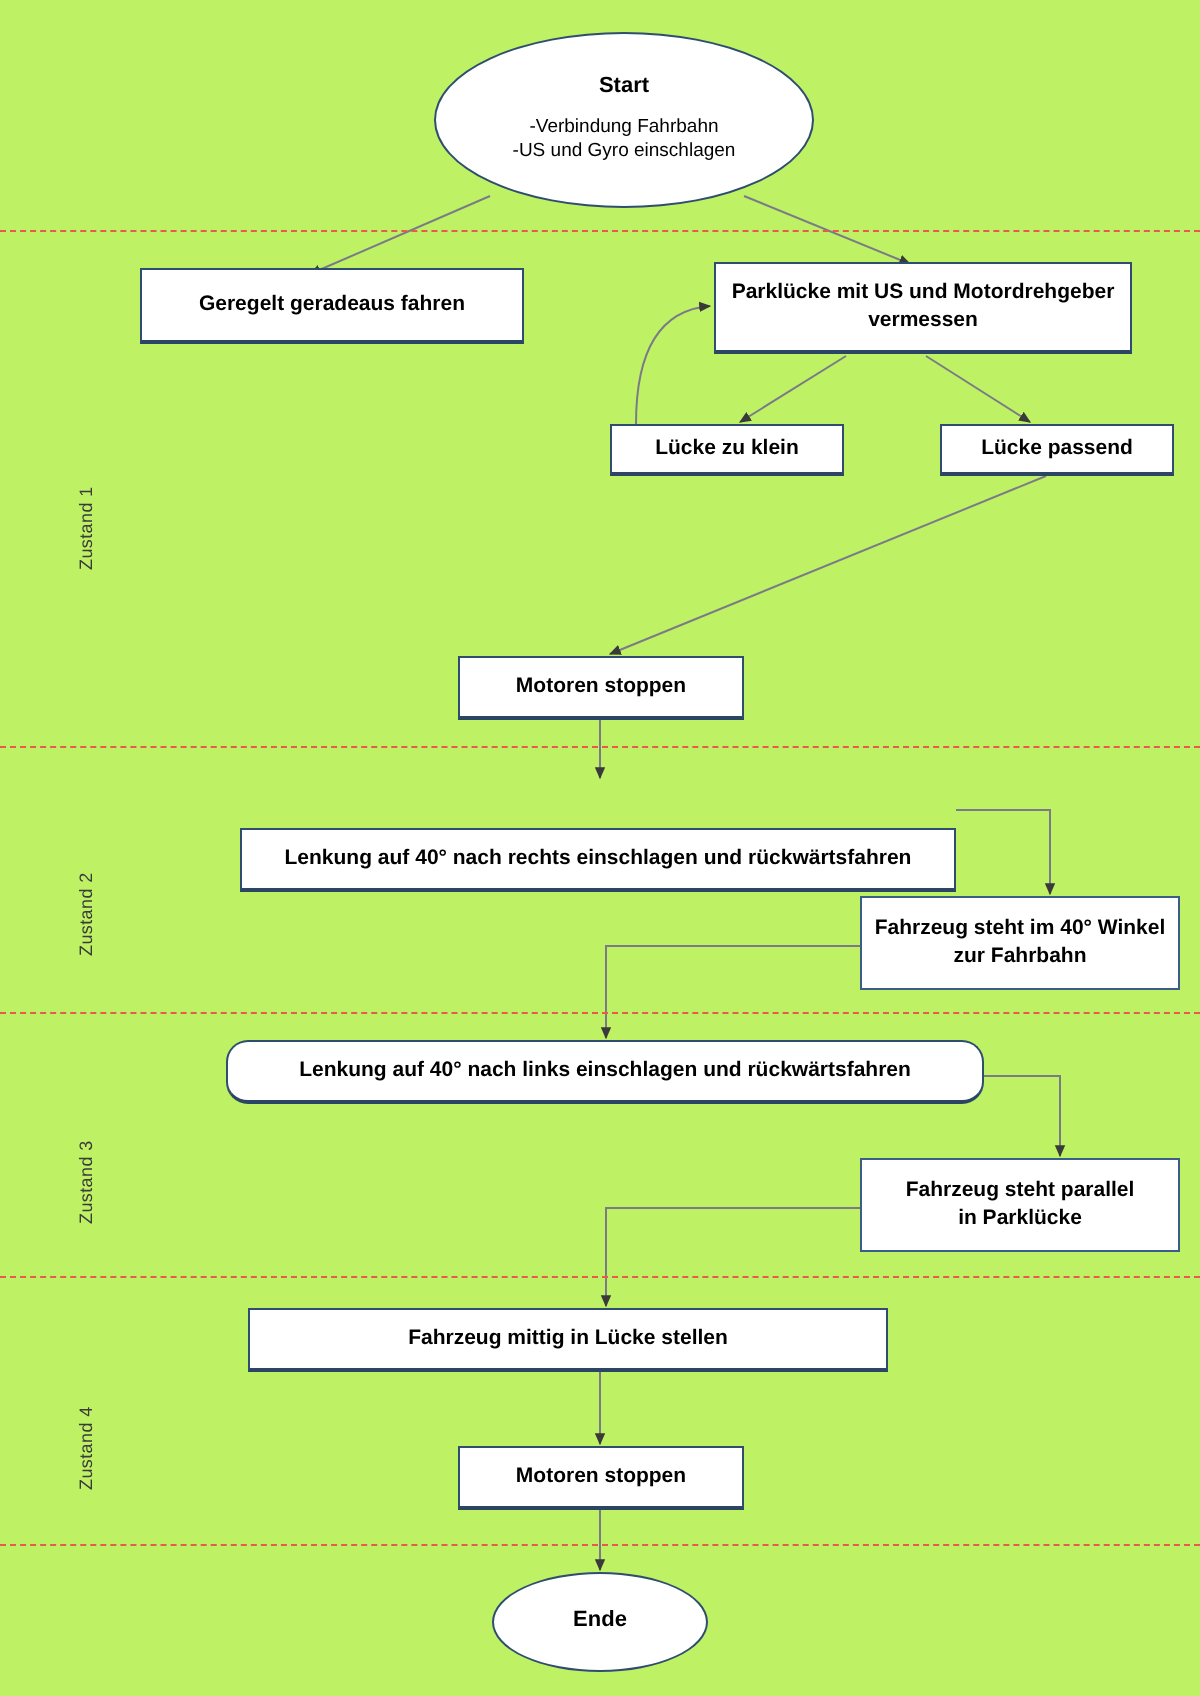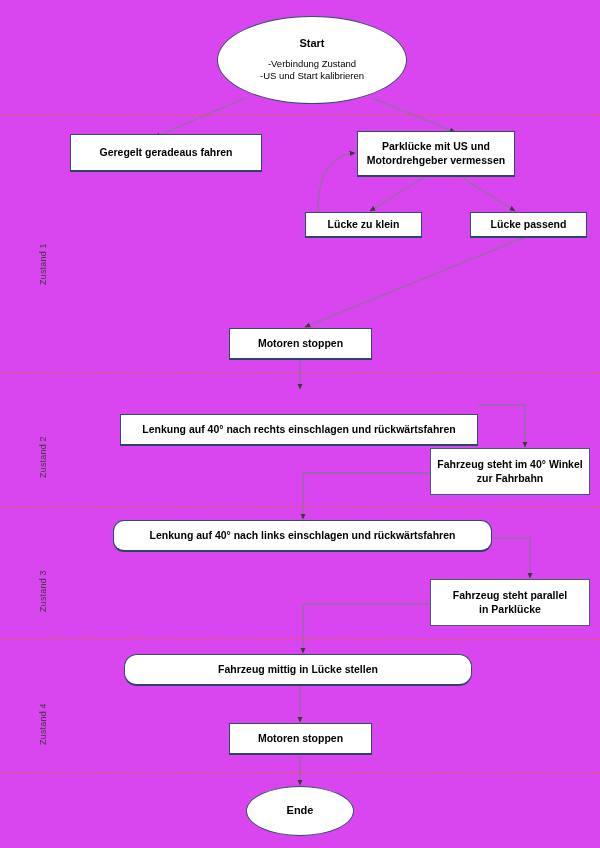--- a/index.html
+++ b/index.html
@@ -4,21 +4,21 @@
 <style>
   html, body {
     margin: 0;
     padding: 0;
     background: #ffffff;
   }
   #canvas {
     position: relative;
     width: 600px;
     height: 848px;
-    background: #d946ef;
+    background: #bef264;
     font-family: "Liberation Sans", sans-serif;
     overflow: hidden;
   }
   svg#wires {
     position: absolute;
     left: 0;
     top: 0;
     width: 600px;
     height: 848px;
     pointer-events: none;
@@ -133,41 +133,41 @@
       <path d="M432,604 L303,604 L303,653"></path>
 
       <path d="M300,686 L300,722"></path>
 
       <path d="M300,755 L300,785"></path>
     </g>
   </svg>
 
   <div class="node ellipse" style="left:217px; top:16px; width:190px; height:88px;">
     <div class="title">Start</div>
-    <div class="line">-Verbindung Zustand</div>
-    <div class="line">-US und Start kalibrieren</div>
+    <div class="line">-Verbindung Fahrbahn</div>
+    <div class="line">-US und Gyro einschlagen</div>
   </div>
 
   <div class="node rect" style="left:70px; top:134px; width:192px; height:38px;">Geregelt geradeaus fahren</div>
 
-  <div class="node rect" style="left:357px; top:131px; width:158px; height:46px; padding:0 6px;">Parklücke mit US und Motordrehgeber vermessen</div>
+  <div class="node rect" style="left:357px; top:131px; width:209px; height:46px; padding:0 6px;">Parklücke mit US und Motordrehgeber vermessen</div>
 
   <div class="node rect" style="left:305px; top:212px; width:117px; height:26px;">Lücke zu klein</div>
 
   <div class="node rect" style="left:470px; top:212px; width:117px; height:26px;">Lücke passend</div>
 
   <div class="node rect" style="left:229px; top:328px; width:143px; height:32px;">Motoren stoppen</div>
 
   <div class="node rect" style="left:120px; top:414px; width:358px; height:32px;">Lenkung auf 40° nach rechts einschlagen und rückwärtsfahren</div>
 
   <div class="node rounded" style="left:430px; top:448px; width:160px; height:47px; padding:0 6px;">Fahrzeug steht im 40° Winkel zur Fahrbahn</div>
 
   <div class="node rect" style="left:113px; top:520px; width:379px; height:32px;border-radius:11px;">Lenkung auf 40° nach links einschlagen und rückwärtsfahren</div>
 
   <div class="node rounded" style="left:430px; top:579px; width:160px; height:47px; padding:0 19px;">Fahrzeug steht parallel in Parklücke</div>
 
-  <div class="node rect" style="left:124px; top:654px; width:348px; height:32px;border-radius:13px;">Fahrzeug mittig in Lücke stellen</div>
+  <div class="node rect" style="left:124px; top:654px; width:320px; height:32px;">Fahrzeug mittig in Lücke stellen</div>
 
   <div class="node rect" style="left:229px; top:723px; width:143px; height:32px;">Motoren stoppen</div>
 
   <div class="node ellipse simple" style="left:246px; top:786px; width:108px; height:50px;">Ende</div>
 
 </div>
 
 </body></html>

